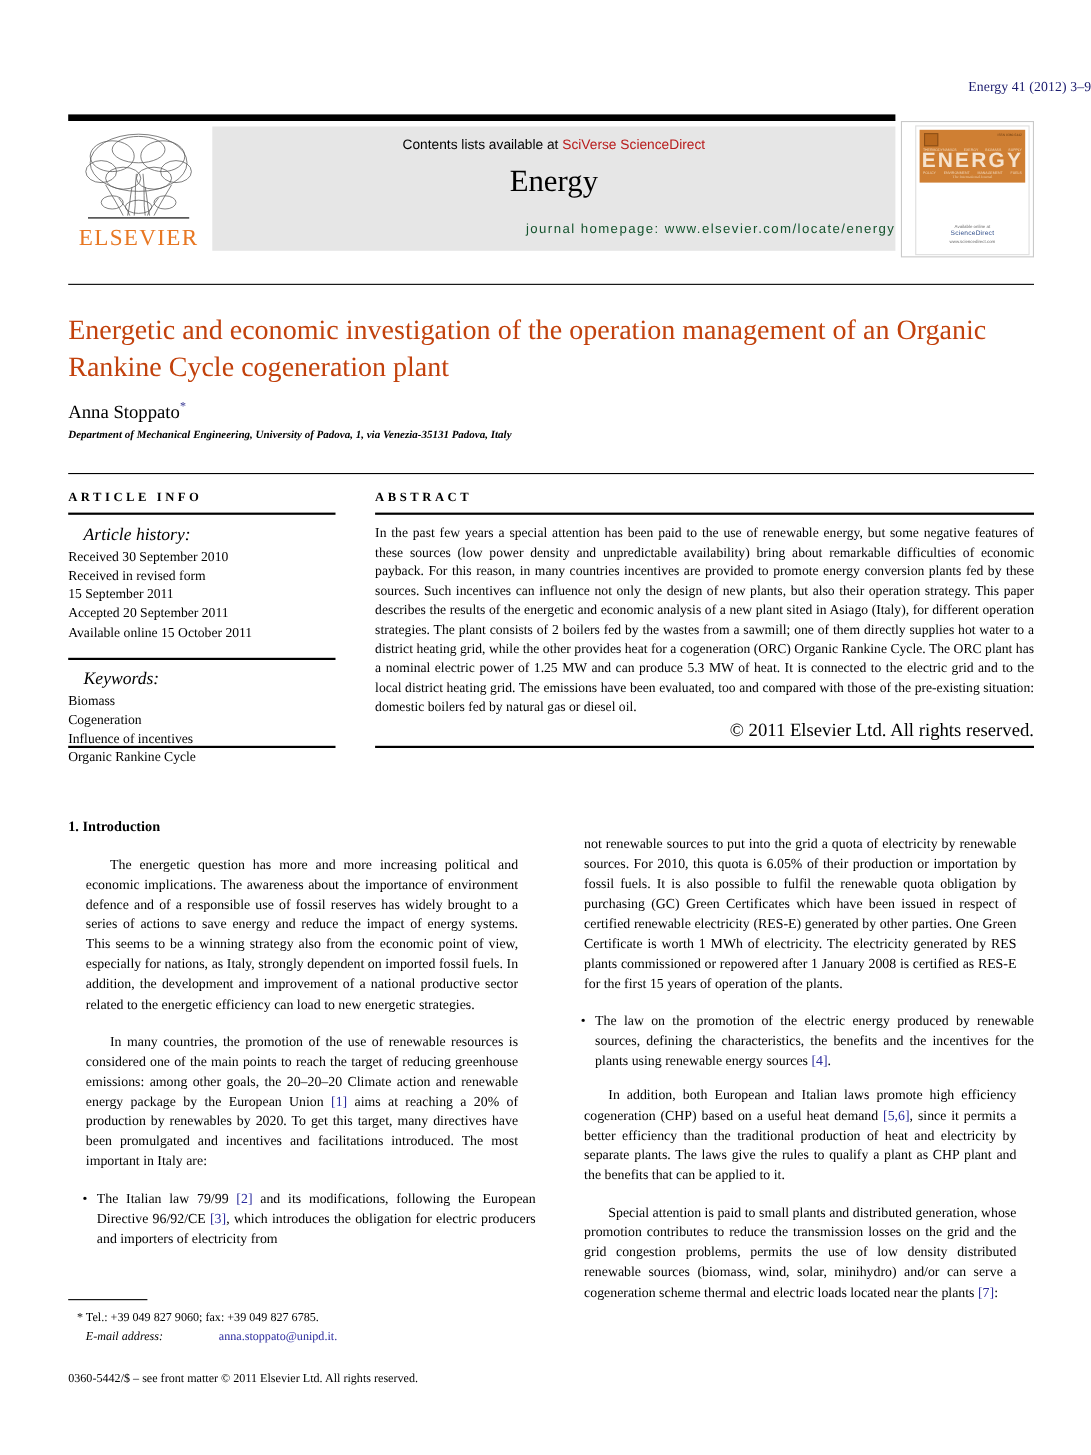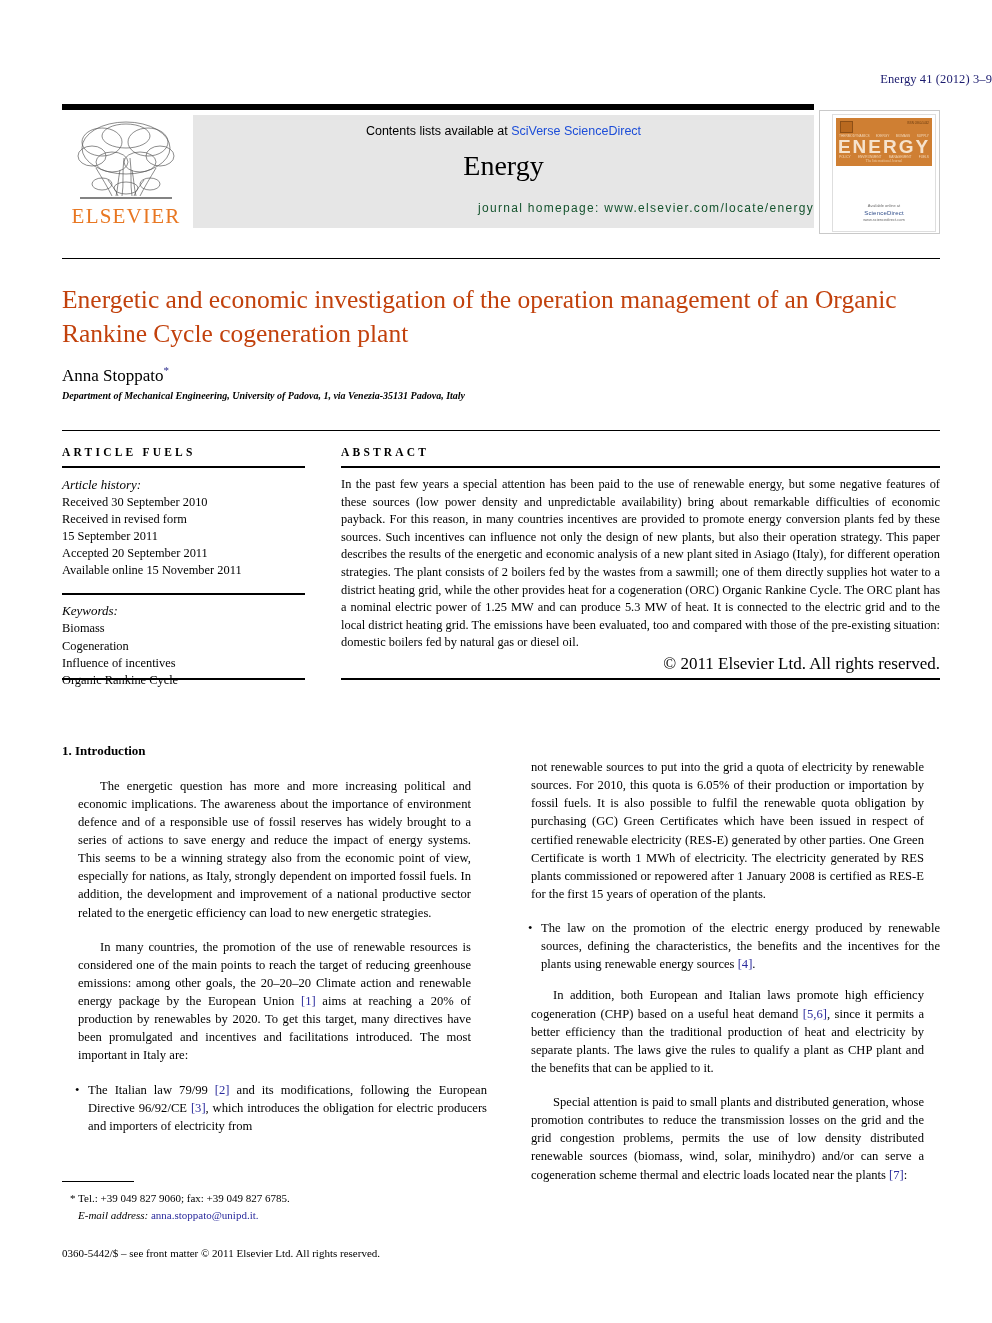--- a/index.html
+++ b/index.html
@@ -84,21 +84,21 @@
     position: absolute;
     left: 0;
     top: 9px;
     width: 621px;
     text-align: center;
     font-family: "Liberation Sans", sans-serif;
     font-size: 12.5px;
     color: #000;
   }
   .contents-line .link {
-    color: #1d4ed8;
+    color: #b91c1c;
   }
   .jtitle {
     position: absolute;
     left: 0;
     top: 35px;
     width: 621px;
     text-align: center;
     font-family: "Liberation Serif", serif;
     font-size: 28px;
     color: #000;
@@ -274,22 +274,23 @@
     letter-spacing: 3.2px;
     margin-bottom: 8px;
   }
   .thin-rule {
     height: 2px;
     background: #000;
     margin-bottom: 8px;
   }
   .hist-title, .kw-title {
     font-style: italic;
-    font-size: 13px;
+    font-size: 16px;
     line-height: 1.38;
+    margin-left: 14px;
   }
   .hist-line, .kw-line {
     font-size: 12.4px;
     line-height: 1.38;
   }
   .kw-block { margin-top: 14px; }
   .kw-rule {
     height: 2px;
     background: #000;
     margin-bottom: 7px;
@@ -373,21 +374,21 @@
     position: absolute;
     left: 62px;
     top: 1190px;
     width: 430px;
     font-size: 11px;
     line-height: 1.5;
   }
   .footnote .fn-tel { padding-left: 8px; }
   .footnote .fn-mail { padding-left: 16px; }
   .footnote .fn-mail i { font-style: italic; }
-  .footnote a, .footnote .mail-link { color: #2a2a9c; text-decoration: none; }
+  .footnote a, .footnote .mail-link { color: #2a2a9c; text-decoration: none; margin-left: 48px; }
   .imprint {
     position: absolute;
     left: 62px;
     top: 1245px;
     width: 500px;
     font-size: 11px;
     line-height: 1.5;
   }
   .imprint .doi-link { color: #2a2a9c; }
 </style>
@@ -471,28 +472,28 @@
   <div class="title-rule"></div>
   <div class="art-title">Energetic and economic investigation of the operation management of an Organic Rankine Cycle cogeneration plant</div>
   <div class="authors">
     <span>Anna Stoppato</span><sup>*</sup>
   </div>
   <div class="affil">Department of Mechanical Engineering, University of Padova, 1, via Venezia-35131 Padova, Italy</div>
 
   <div class="info-rule-top"></div>
 
   <div class="col-info">
-    <div class="sec-head">ARTICLE FUELS</div>
+    <div class="sec-head">ARTICLE INFO</div>
     <div class="thin-rule"></div>
     <div class="hist-title">Article history:</div>
     <div class="hist-line">Received 30 September 2010</div>
     <div class="hist-line">Received in revised form</div>
     <div class="hist-line">15 September 2011</div>
     <div class="hist-line">Accepted 20 September 2011</div>
-    <div class="hist-line">Available online 15 November 2011</div>
+    <div class="hist-line">Available online 15 October 2011</div>
     <div class="kw-block">
       <div class="kw-rule"></div>
       <div class="kw-title">Keywords:</div>
       <div class="kw-line">Biomass</div>
       <div class="kw-line">Cogeneration</div>
       <div class="kw-line">Influence of incentives</div>
       <div class="kw-line">Organic Rankine Cycle</div>
     </div>
   </div>
 

